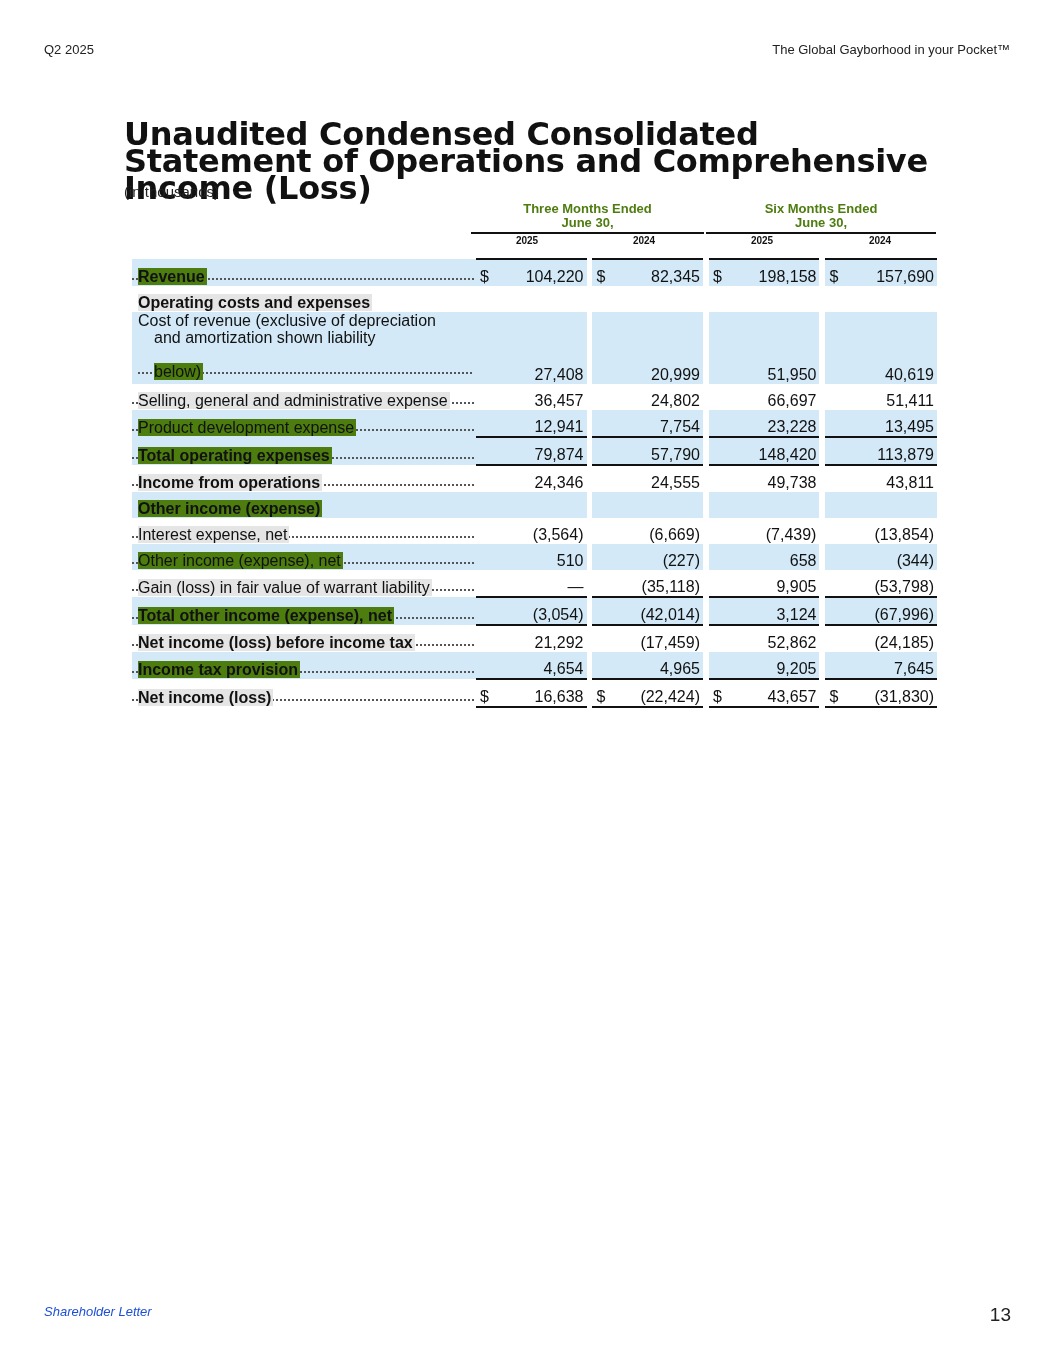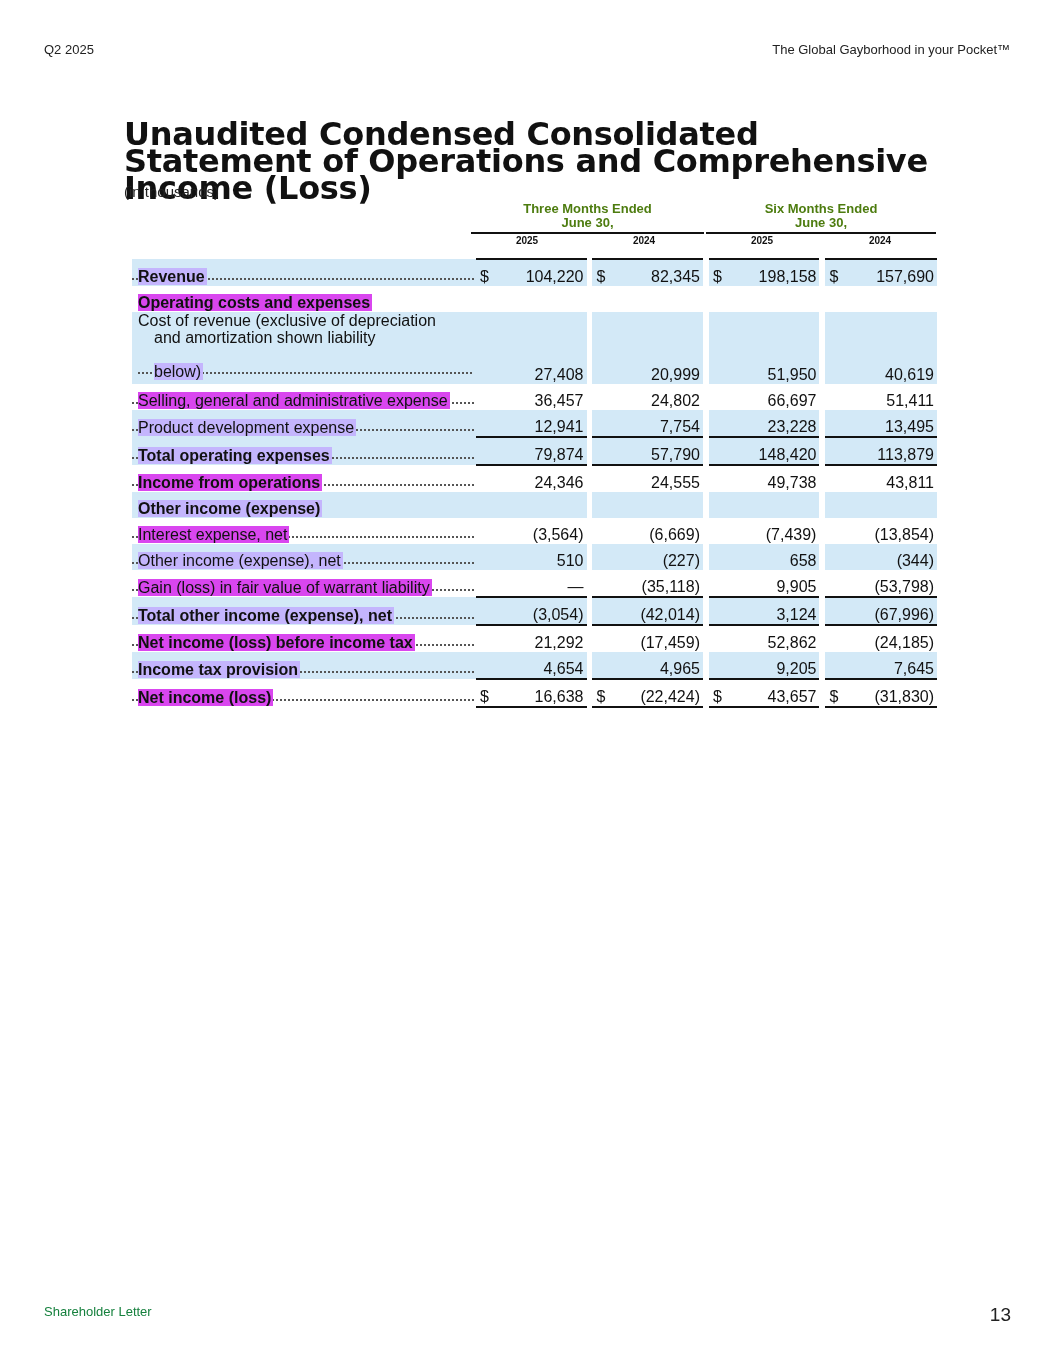--- a/index.html
+++ b/index.html
@@ -2,21 +2,21 @@
 <html><head>
 <meta charset="utf-8">
 <style>
   html, body { margin: 0; padding: 0; background: #ffffff; }
   body {
     width: 1055px; height: 1365px; position: relative; overflow: hidden;
     font-family: "Liberation Sans", sans-serif; color: #111;
   }
   .hdr-left { position: absolute; left: 44px; top: 42px; font-size: 13px; color: #222; }
   .hdr-right { position: absolute; right: 45px; top: 42px; font-size: 13px; color: #222; }
-  .ftr-left { position: absolute; left: 44px; top: 1304px; font-size: 13px; color: #15803d; }
+  .ftr-left { position: absolute; left: 44px; top: 1304px; font-size: 13px; color: #1d4ed8; font-style: italic; }
   .ftr-right { position: absolute; right: 44px; top: 1304px; font-size: 19px; color: #222; }
 
   .title {
     position: absolute; left: 124px; top: 121px; width: 820px;
     font-size: 32px; line-height: 27px; font-weight: bold; color: #111;
     font-family: "DejaVu Sans", sans-serif; letter-spacing: -0.3px;
   }
   .subtitle { position: absolute; left: 124px; top: 183px; font-size: 15px; color: #222; }
 
   .colhead { position: absolute; font-size: 13px; font-weight: bold; text-align: center; line-height: 14px; color: #4d7c0f; }
@@ -28,22 +28,22 @@
   table.stmt {
     position: absolute; left: 132px; top: 258px; width: 805px;
     border-collapse: collapse; font-size: 16px; color: #111;
     font-family: "Liberation Sans", sans-serif;
   }
   table.stmt td { padding: 0; height: 26px; vertical-align: bottom; }
   tr.shade td.lbl, tr.shade td.c { background: #d3e9f7; }
   td.lbl { width: 338px; padding-left: 6px !important; white-space: nowrap; overflow: hidden; position: relative; }
   td.lbl .lbltext { background: inherit; position: relative; z-index: 1; padding-right: 2px; }
   td.lbl .dots { position: absolute; left: 0; right: 2px; bottom: 6px; border-bottom: 2px dotted #555; z-index: 0; }
-  tr.shade td.lbl .lbltext { background: #c4b5fd; }
-  tr:not(.shade) td.lbl .lbltext { background: #d946ef; }
+  tr.shade td.lbl .lbltext { background: #4d7c0f; }
+  tr:not(.shade) td.lbl .lbltext { background: #e5e5e5; }
   td.gap { width: 6px; background: #fff; }
   td.c { text-align: right; white-space: nowrap; }
   td.c .cur { float: left; padding-left: 4px; }
   td.c .num { padding-right: 3px; }
   tr.bold td.lbl { font-weight: bold; }
   tr.top-rule td.c { border-top: 2px solid #111; }
   tr.bottom-rule td.c { border-bottom: 2px solid #111; }
   tr.tall td { height: 60px; }
   tr.tall td.lbl { white-space: normal; line-height: 17px; padding-bottom: 4px; }
   .indent { padding-left: 16px; display: inline-block; }

